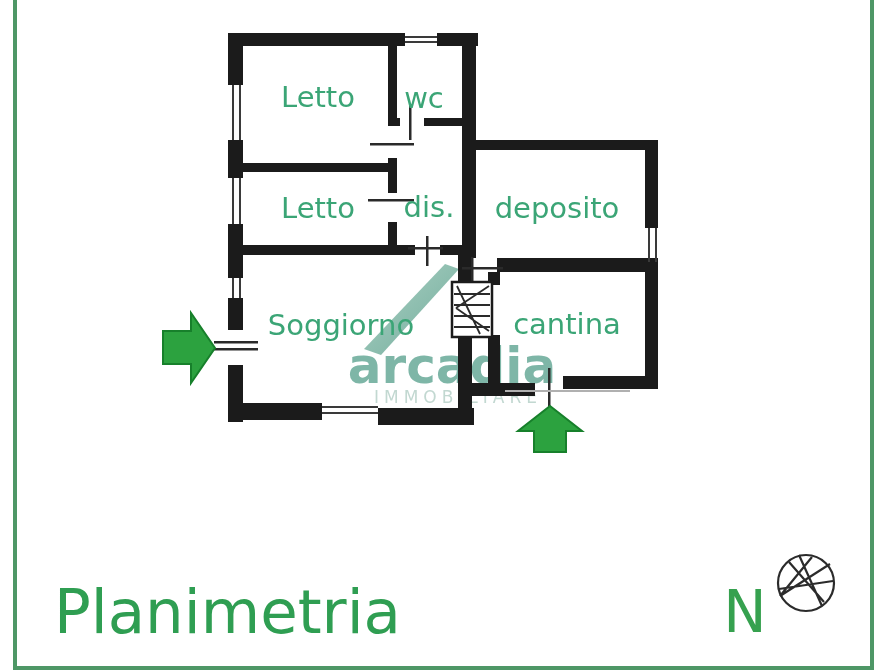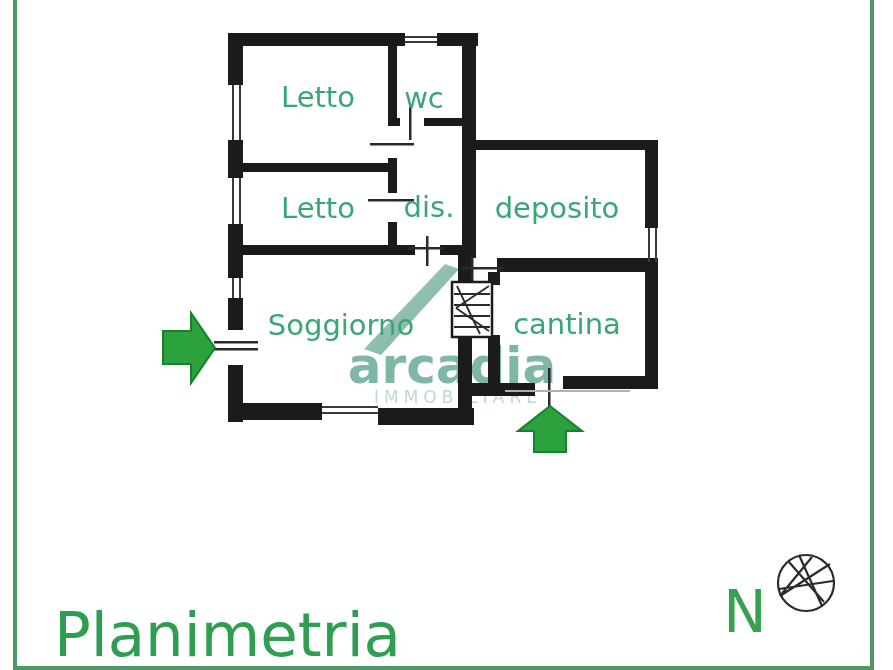--- a/index.html
+++ b/index.html
@@ -3,21 +3,21 @@
 <meta charset="utf-8">
 <style>
   html,body{margin:0;padding:0;background:#ffffff;}
   .page{position:relative;width:893px;height:670px;background:#ffffff;overflow:hidden;
         font-family:"DejaVu Sans","Liberation Sans",sans-serif;}
   .frame{position:absolute;background:#4e9766;}
   .frame-left{left:13px;top:0;width:4px;height:670px;}
   .frame-right{left:870px;top:0;width:4px;height:670px;}
   .frame-bottom{left:13px;top:666px;width:861px;height:4px;}
   .plan{position:absolute;left:0;top:0;}
-  .title{position:absolute;left:54px;top:603px;font-size:61px;color:#2f9e52;
+  .title{position:absolute;left:54px;top:580px;font-size:61px;color:#2f9e52;
          white-space:nowrap;line-height:1.05;}
   svg text{font-family:"DejaVu Sans","Liberation Sans",sans-serif;}
   .room-label{fill:#3ba576;font-size:29px;}
   .brand{fill:#74b0a0;opacity:.92;font-size:50px;font-weight:bold;}
   .brand-sub{fill:#c2d8d1;font-size:17px;letter-spacing:5px;}
   .north{fill:#36a14f;font-size:58px;}
 </style>
 </head>
 <body>
 

